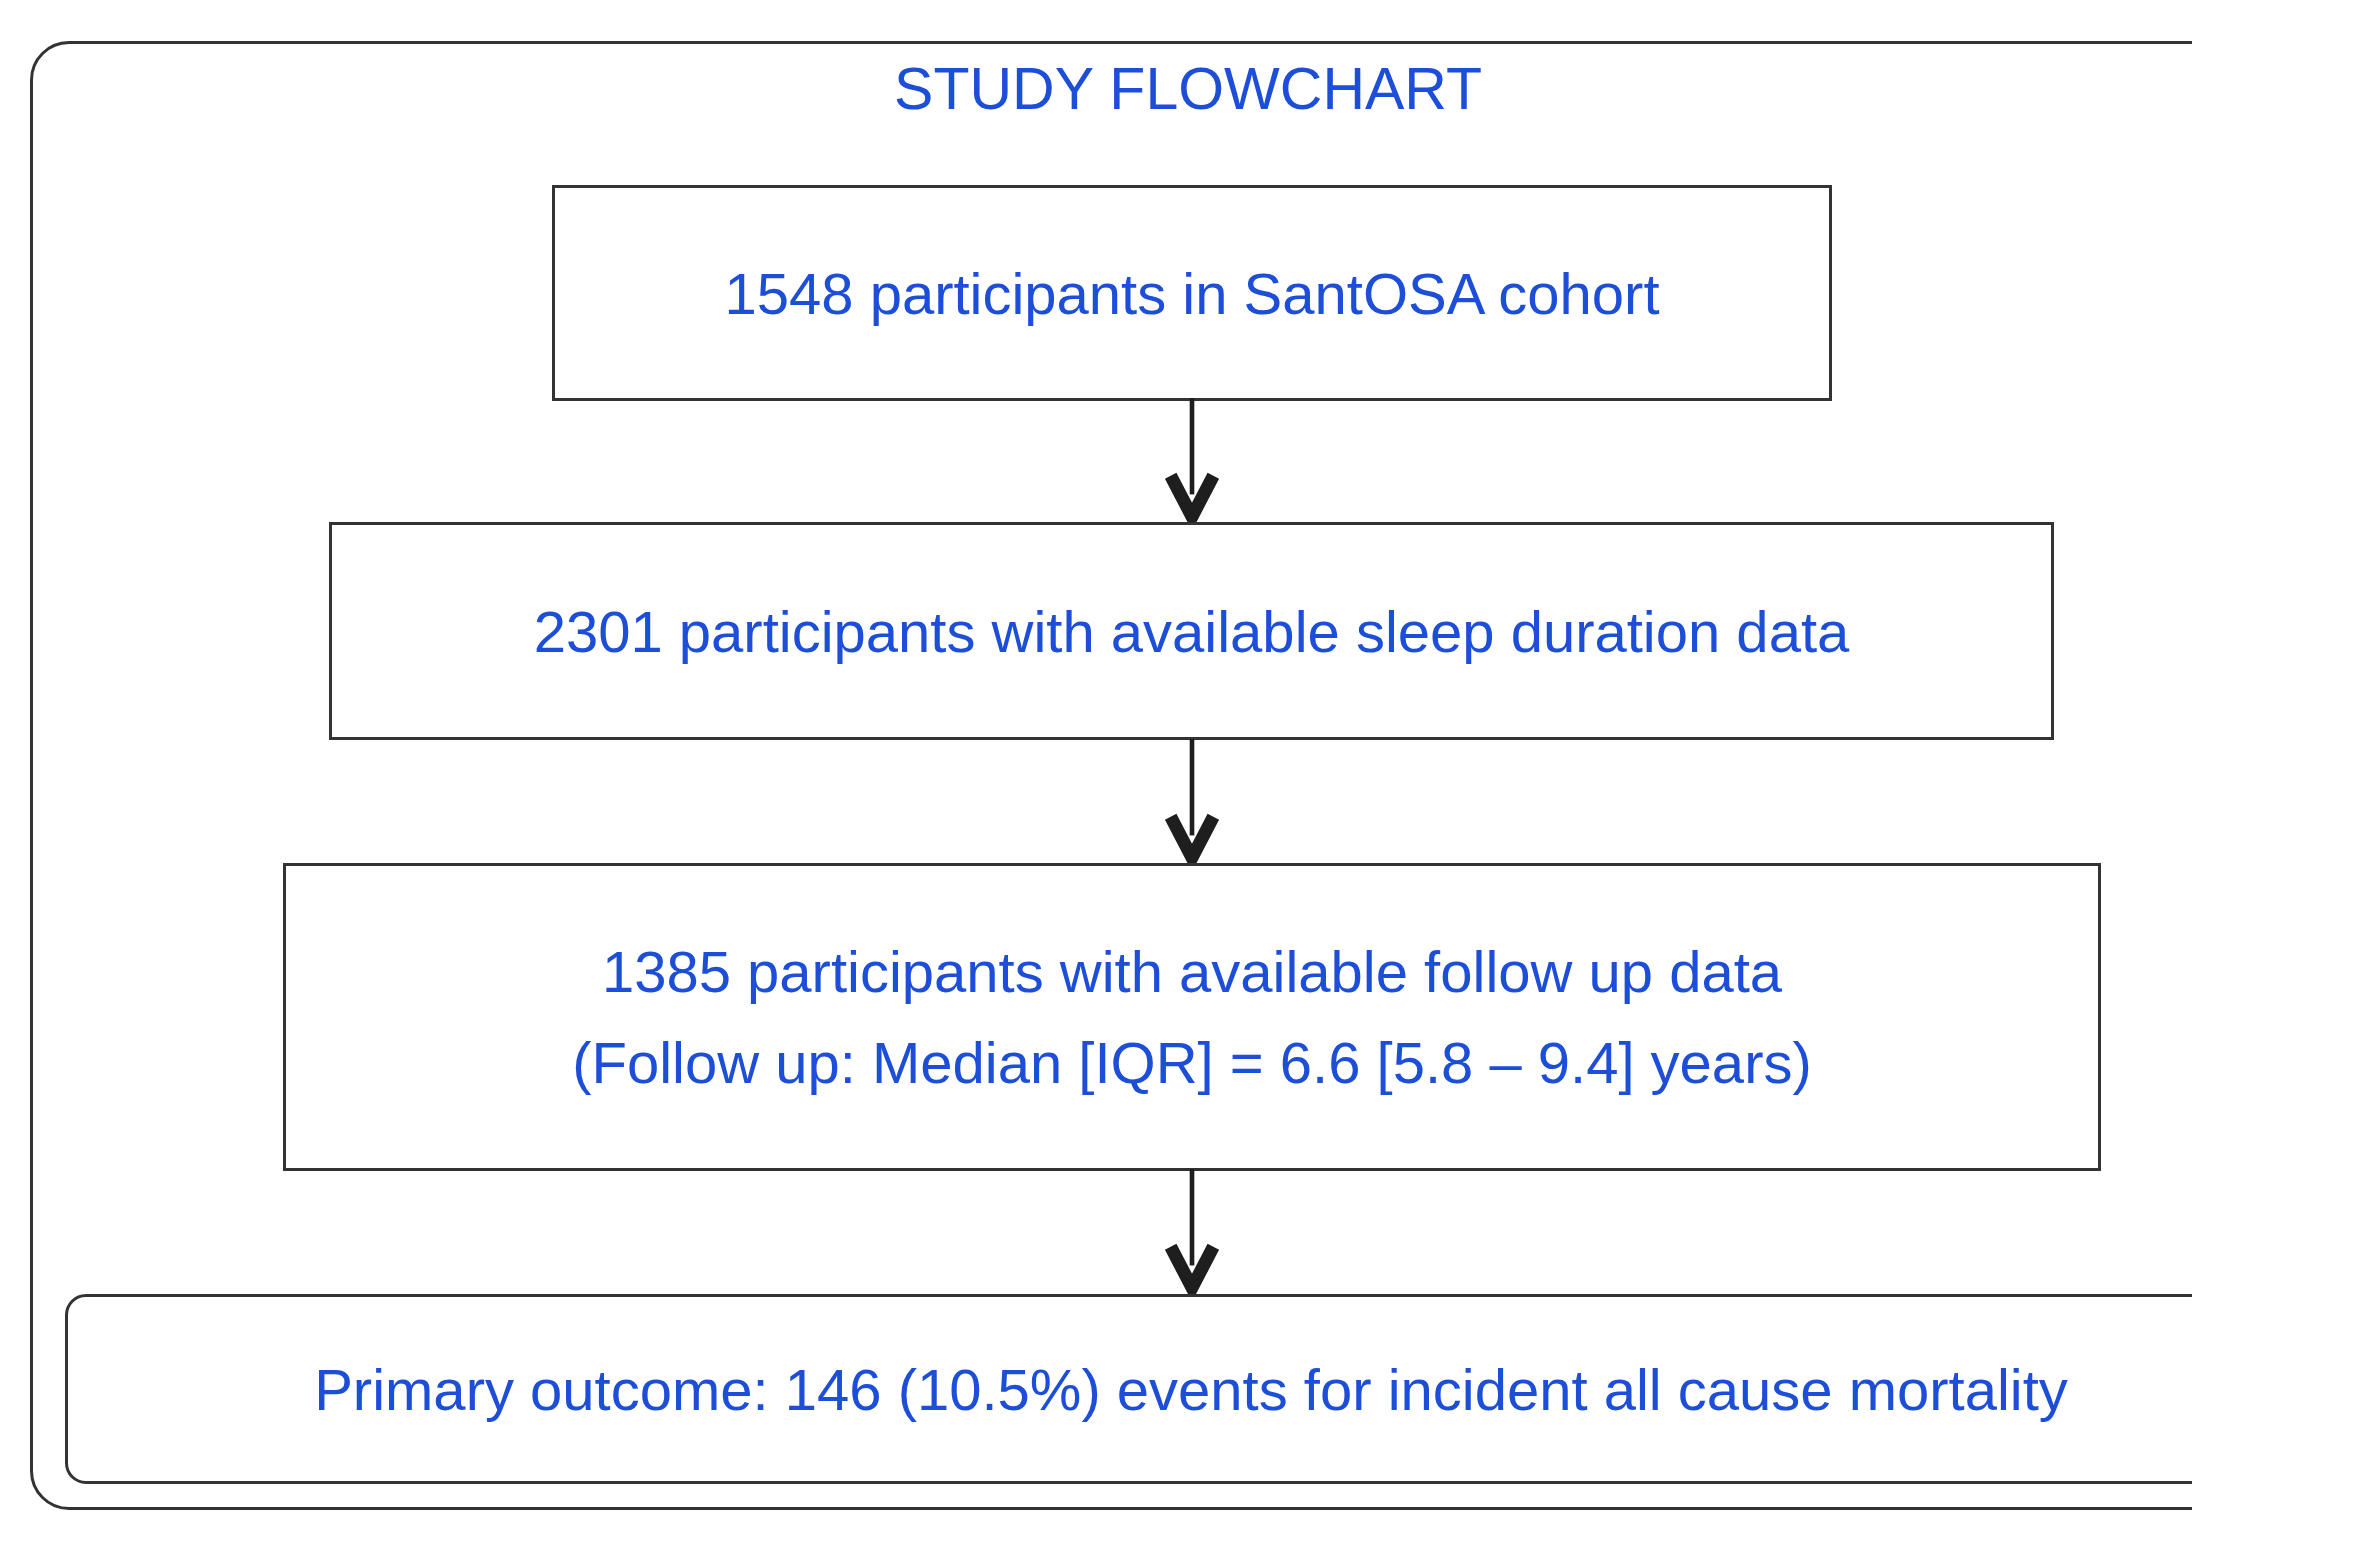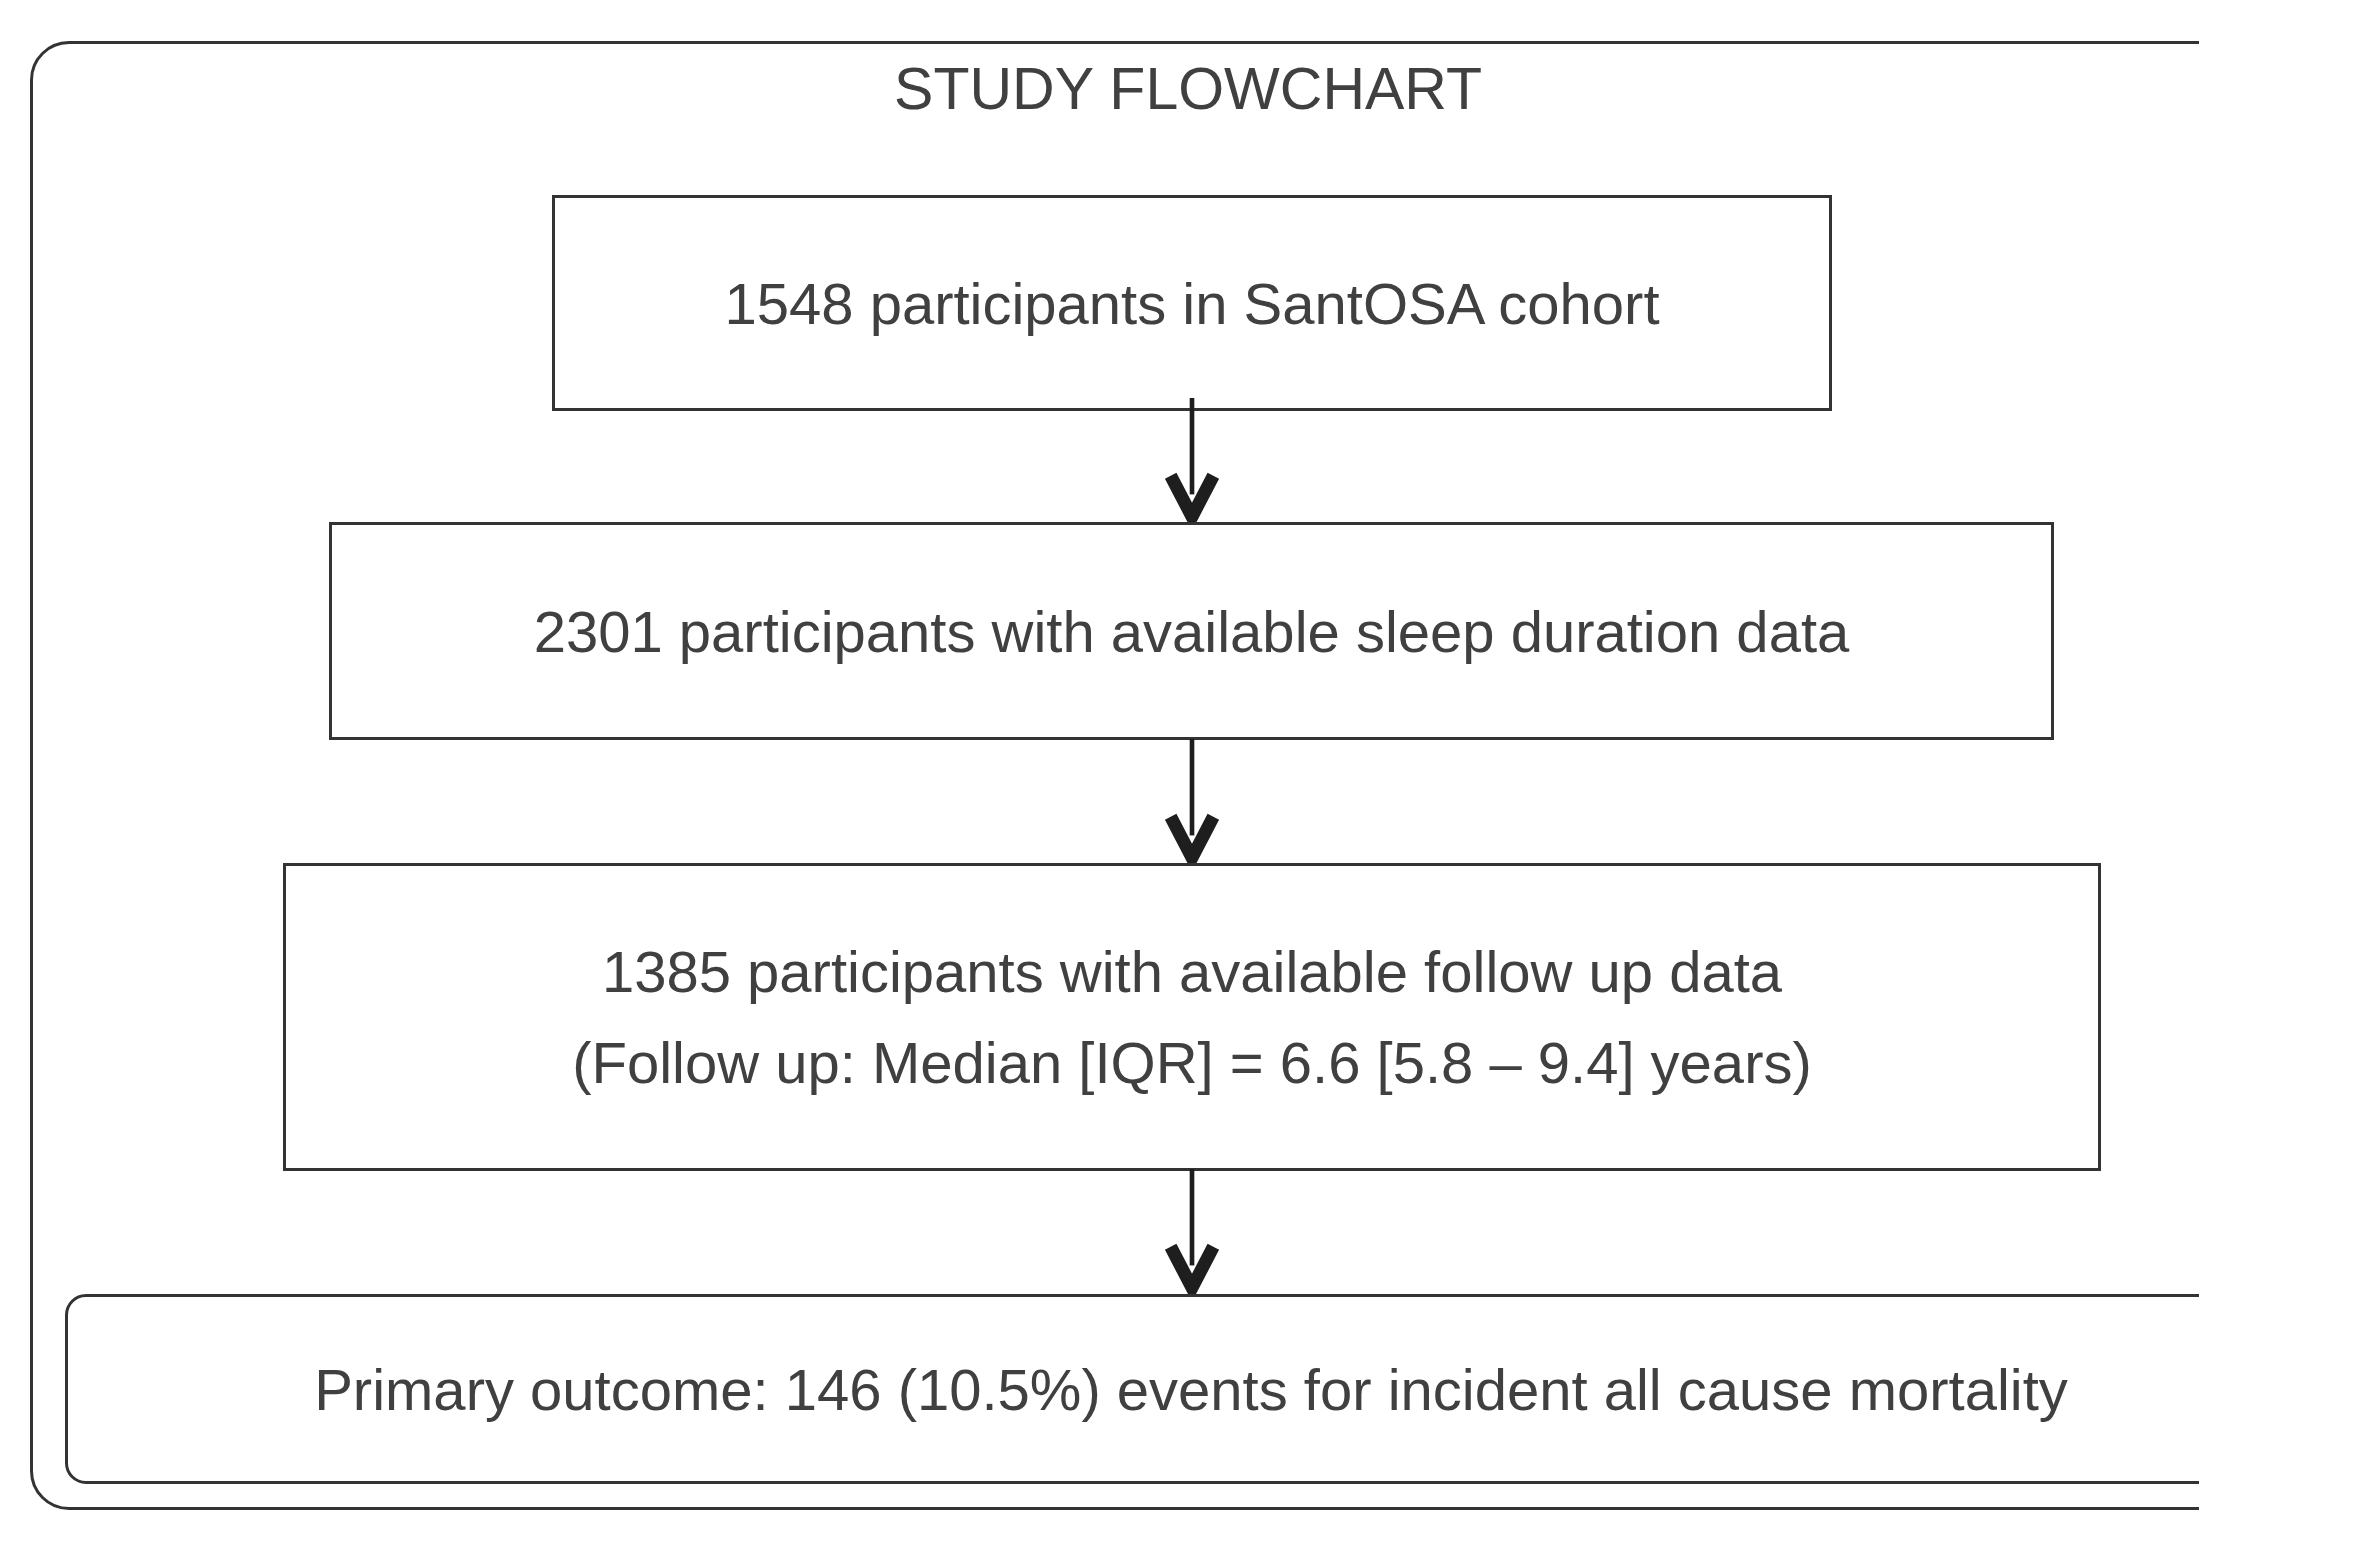--- a/index.html
+++ b/index.html
@@ -6,23 +6,22 @@
     margin: 0;
     padding: 0;
     background: #ffffff;
   }
   #canvas {
     position: relative;
     width: 2192px;
     height: 1551px;
     background: #ffffff;
     font-family: "Liberation Sans", "DejaVu Sans", sans-serif;
-    color: #404040;
+    color: #1d4ed8;
     overflow: hidden;
-    padding-left: 7px;
   }
   #frame {
     position: absolute;
     left: 30px;
     top: 41px;
     width: 2306px;
     height: 1469px;
     border: 3.7px solid #333333;
     border-radius: 39px;
     box-sizing: border-box;
@@ -49,21 +48,21 @@
     display: flex;
     align-items: center;
     justify-content: center;
     text-align: center;
   }
   .node-text {
     font-size: 58px;
     line-height: 91px;
     white-space: nowrap;
   }
-  #box-cohort   { left: 552px;  top: 195px;  width: 1280px; height: 216px; }
+  #box-cohort   { left: 552px;  top: 185px;  width: 1280px; height: 216px; }
   #box-sleep    { left: 329px;  top: 522px;  width: 1725px; height: 218px; }
   #box-followup { left: 283px;  top: 863px;  width: 1818px; height: 308px; text-align: center; }
   #box-outcome  { left: 65px;   top: 1294px; width: 2252px; height: 190px; border-radius: 21px; }
   .arrow {
     position: absolute;
     width: 56px;
     height: 127px;
     overflow: visible;
   }
   #arrow-1 { left: 1164px; top: 398px; }

